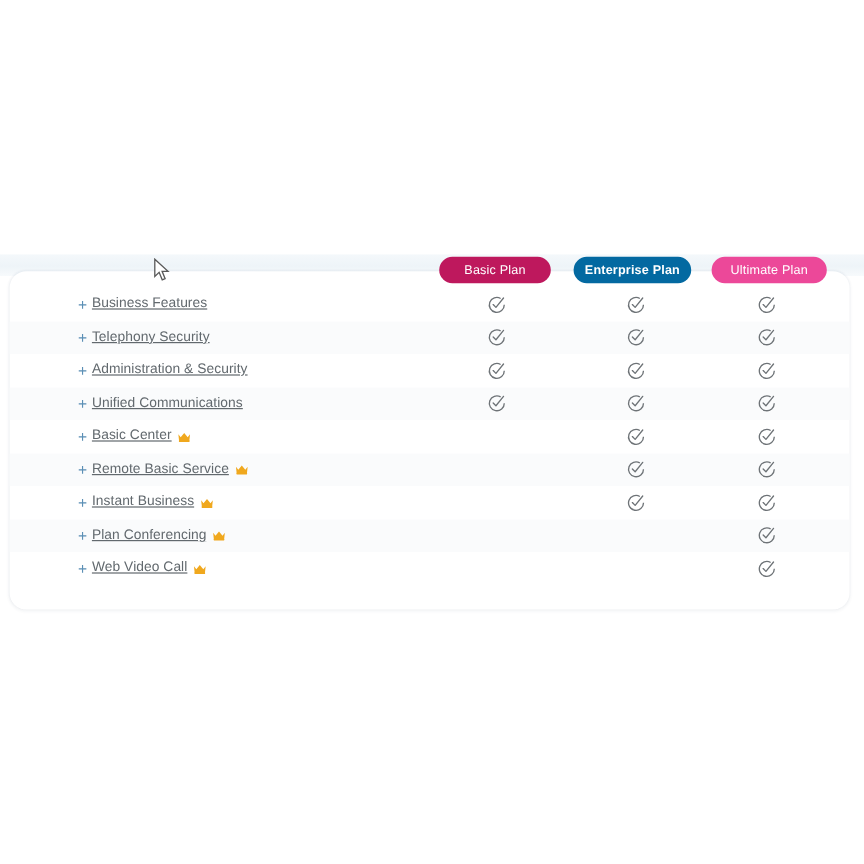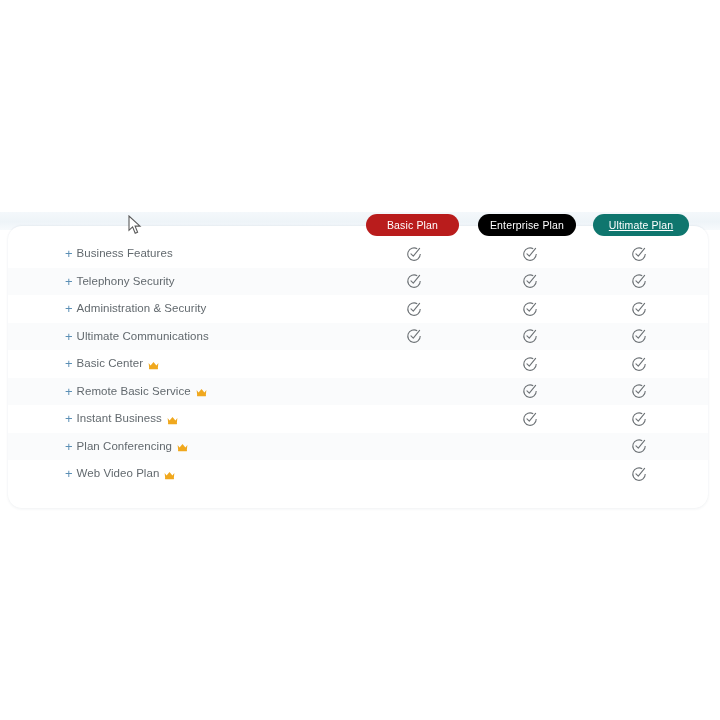--- a/index.html
+++ b/index.html
@@ -92,20 +92,21 @@
     font-size:13px;
     line-height:1;
     margin-right:4px;
     font-weight:400;
   }
   .fname {
     color:#62696e;
     font-size:11.5px;
     line-height:1;
     letter-spacing:.05px;
+    text-decoration:underline;
   }
   .crown {
     display:inline-block;
     margin-left:5px;
     position:relative;
     top:1px;
   }
 
   
   .chk {
@@ -205,21 +206,21 @@
           <div class="chk c3">
             <svg viewBox="0 0 18 18" width="16" height="16">
               <path d="M12.6,3.1 A7,7 0 1 0 16,9" fill="none" stroke="#6e7377" stroke-width="1.25"></path>
               <path d="M5.6,8.8 L8.2,11.4 L15.3,2.6" fill="none" stroke="#6e7377" stroke-width="1.25" stroke-linecap="round" stroke-linejoin="round"></path>
             </svg>
           </div>
         </div>
         <div class="row alt">
           <div class="feat">
             <span class="plus">+</span>
-            <span class="fname">Ultimate Communications</span>
+            <span class="fname">Unified Communications</span>
           </div>
           <div class="chk c1">
             <svg viewBox="0 0 18 18" width="16" height="16">
               <path d="M12.6,3.1 A7,7 0 1 0 16,9" fill="none" stroke="#6e7377" stroke-width="1.25"></path>
               <path d="M5.6,8.8 L8.2,11.4 L15.3,2.6" fill="none" stroke="#6e7377" stroke-width="1.25" stroke-linecap="round" stroke-linejoin="round"></path>
             </svg>
           </div>
           <div class="chk c2">
             <svg viewBox="0 0 18 18" width="16" height="16">
               <path d="M12.6,3.1 A7,7 0 1 0 16,9" fill="none" stroke="#6e7377" stroke-width="1.25"></path>
@@ -311,44 +312,44 @@
           <div class="chk c3">
             <svg viewBox="0 0 18 18" width="16" height="16">
               <path d="M12.6,3.1 A7,7 0 1 0 16,9" fill="none" stroke="#6e7377" stroke-width="1.25"></path>
               <path d="M5.6,8.8 L8.2,11.4 L15.3,2.6" fill="none" stroke="#6e7377" stroke-width="1.25" stroke-linecap="round" stroke-linejoin="round"></path>
             </svg>
           </div>
         </div>
         <div class="row">
           <div class="feat">
             <span class="plus">+</span>
-            <span class="fname">Web Video Plan</span>
+            <span class="fname">Web Video Call</span>
             <span class="crown"><svg viewBox="0 0 14 11" width="11" height="9">
                 <path d="M0.8,2.2 L3.3,5.4 L7,0.9 L10.7,5.4 L13.2,2.2 L12.4,9.6 L1.6,9.6 Z" fill="#f0a81e"></path>
                 <rect x="1.4" y="8.5" width="11.2" height="1.9" rx="0.4" fill="#f0a81e"></rect>
               </svg></span>
           </div>
           <div class="chk c3">
             <svg viewBox="0 0 18 18" width="16" height="16">
               <path d="M12.6,3.1 A7,7 0 1 0 16,9" fill="none" stroke="#6e7377" stroke-width="1.25"></path>
               <path d="M5.6,8.8 L8.2,11.4 L15.3,2.6" fill="none" stroke="#6e7377" stroke-width="1.25" stroke-linecap="round" stroke-linejoin="round"></path>
             </svg>
           </div>
         </div>
       </div>
   </div>
 
   <div class="tabs" id="tabs-container">
-      <div class="pill basic" style="background: #b91c1c; align-items: center;">
+      <div class="pill basic" style="background: #be185d; align-items: center;">
         <span>Basic Plan</span>
       </div>
-      <div class="pill enterprise" style="background: #000000;">
+      <div class="pill enterprise" style="background: #0369a1; font-weight: bold;">
         <span>Enterprise Plan</span>
       </div>
-      <div class="pill ultimate" style="background: #0f766e; text-decoration: underline;">
+      <div class="pill ultimate" style="background: #ec4899;">
         <span>Ultimate Plan</span>
       </div>
     </div>
 
   <div class="cursor">
     <svg viewBox="0 0 14 20" width="14" height="20">
       <path d="M1,1 L1,15.3 L4.6,11.9 L7.2,18.2 L9.6,17.2 L7.1,11.1 L12,11.1 Z" fill="#ffffff" stroke="#5a5a5a" stroke-width="1.1"></path>
     </svg>
   </div>
 

